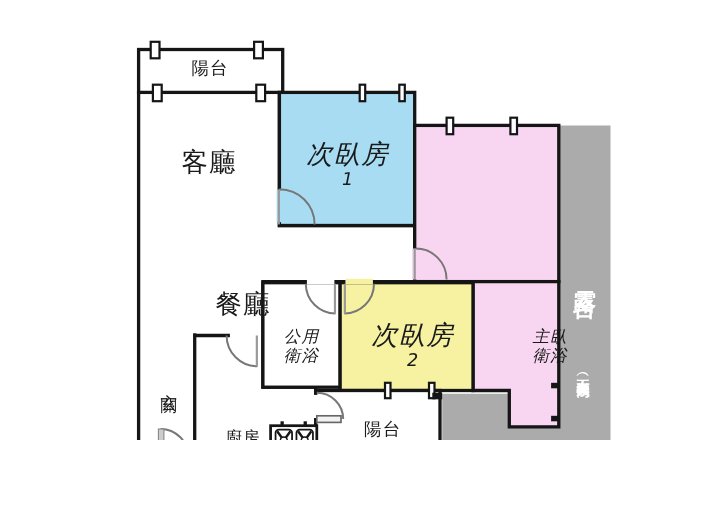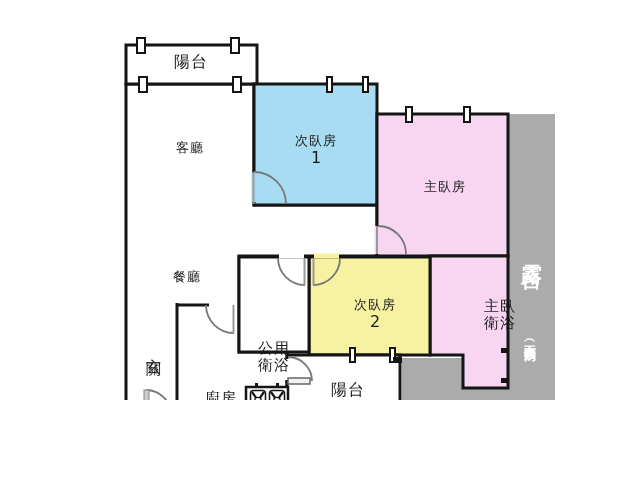--- a/index.html
+++ b/index.html
@@ -7,22 +7,22 @@
     position:relative;width:640px;height:400px;overflow:hidden;
     background:#ffffff;
     font-family:"DejaVu Sans","Liberation Sans",sans-serif;
   }
   .plan-svg{position:absolute;left:0;top:0;}
   .lbl{
     position:absolute;transform:translate(-50%,-50%);
     color:#1a1a1a;white-space:nowrap;text-align:center;
     line-height:1.12;letter-spacing:1px;
   }
-  .lbl .ln{display:block;}
-  .s19{font-size:13px;}
+  .lbl .ln{display:block;font-style:italic;}
+  .s19{font-size:24px;}
   .s16{font-size:16px;}
   .s15{font-size:15px;}
   .num{font-size:16px;letter-spacing:0;}
   .vert{
     writing-mode:vertical-rl;text-orientation:mixed;
     transform:translate(-50%,-50%);line-height:1;
   }
   .terrace-label{
     color:#ffffff;font-size:21px;font-weight:bold;letter-spacing:5px;
   }
@@ -123,25 +123,24 @@
 
   <div class="lbl s16" style="left:191px;top:62px;">陽台</div>
 
   <div class="lbl s19" style="left:190px;top:148px;">客廳</div>
 
   <div class="lbl" style="left:316px;top:150px;">
     <span class="ln s19">次臥房</span>
     <span class="ln num">1</span>
   </div>
 
-  <div class="lbl s19" style="left:445px;top:187px;">主臥房</div>
 
-  <div class="lbl s19" style="left:187px;top:277px;text-align:right;">餐廳</div>
+  <div class="lbl s19" style="left:221px;top:277px;text-align:right;">餐廳</div>
 
-  <div class="lbl s15" style="left:274px;top:315px;margin-top:42px;">
+  <div class="lbl s15" style="left:274px;top:315px;">
     <span class="ln">公用</span>
     <span class="ln">衛浴</span>
   </div>
 
   <div class="lbl" style="left:375px;top:314px;">
     <span class="ln s19">次臥房</span>
     <span class="ln num">2</span>
   </div>
 
   <div class="lbl s15" style="left:470px;top:315px;margin-left:30px;">

